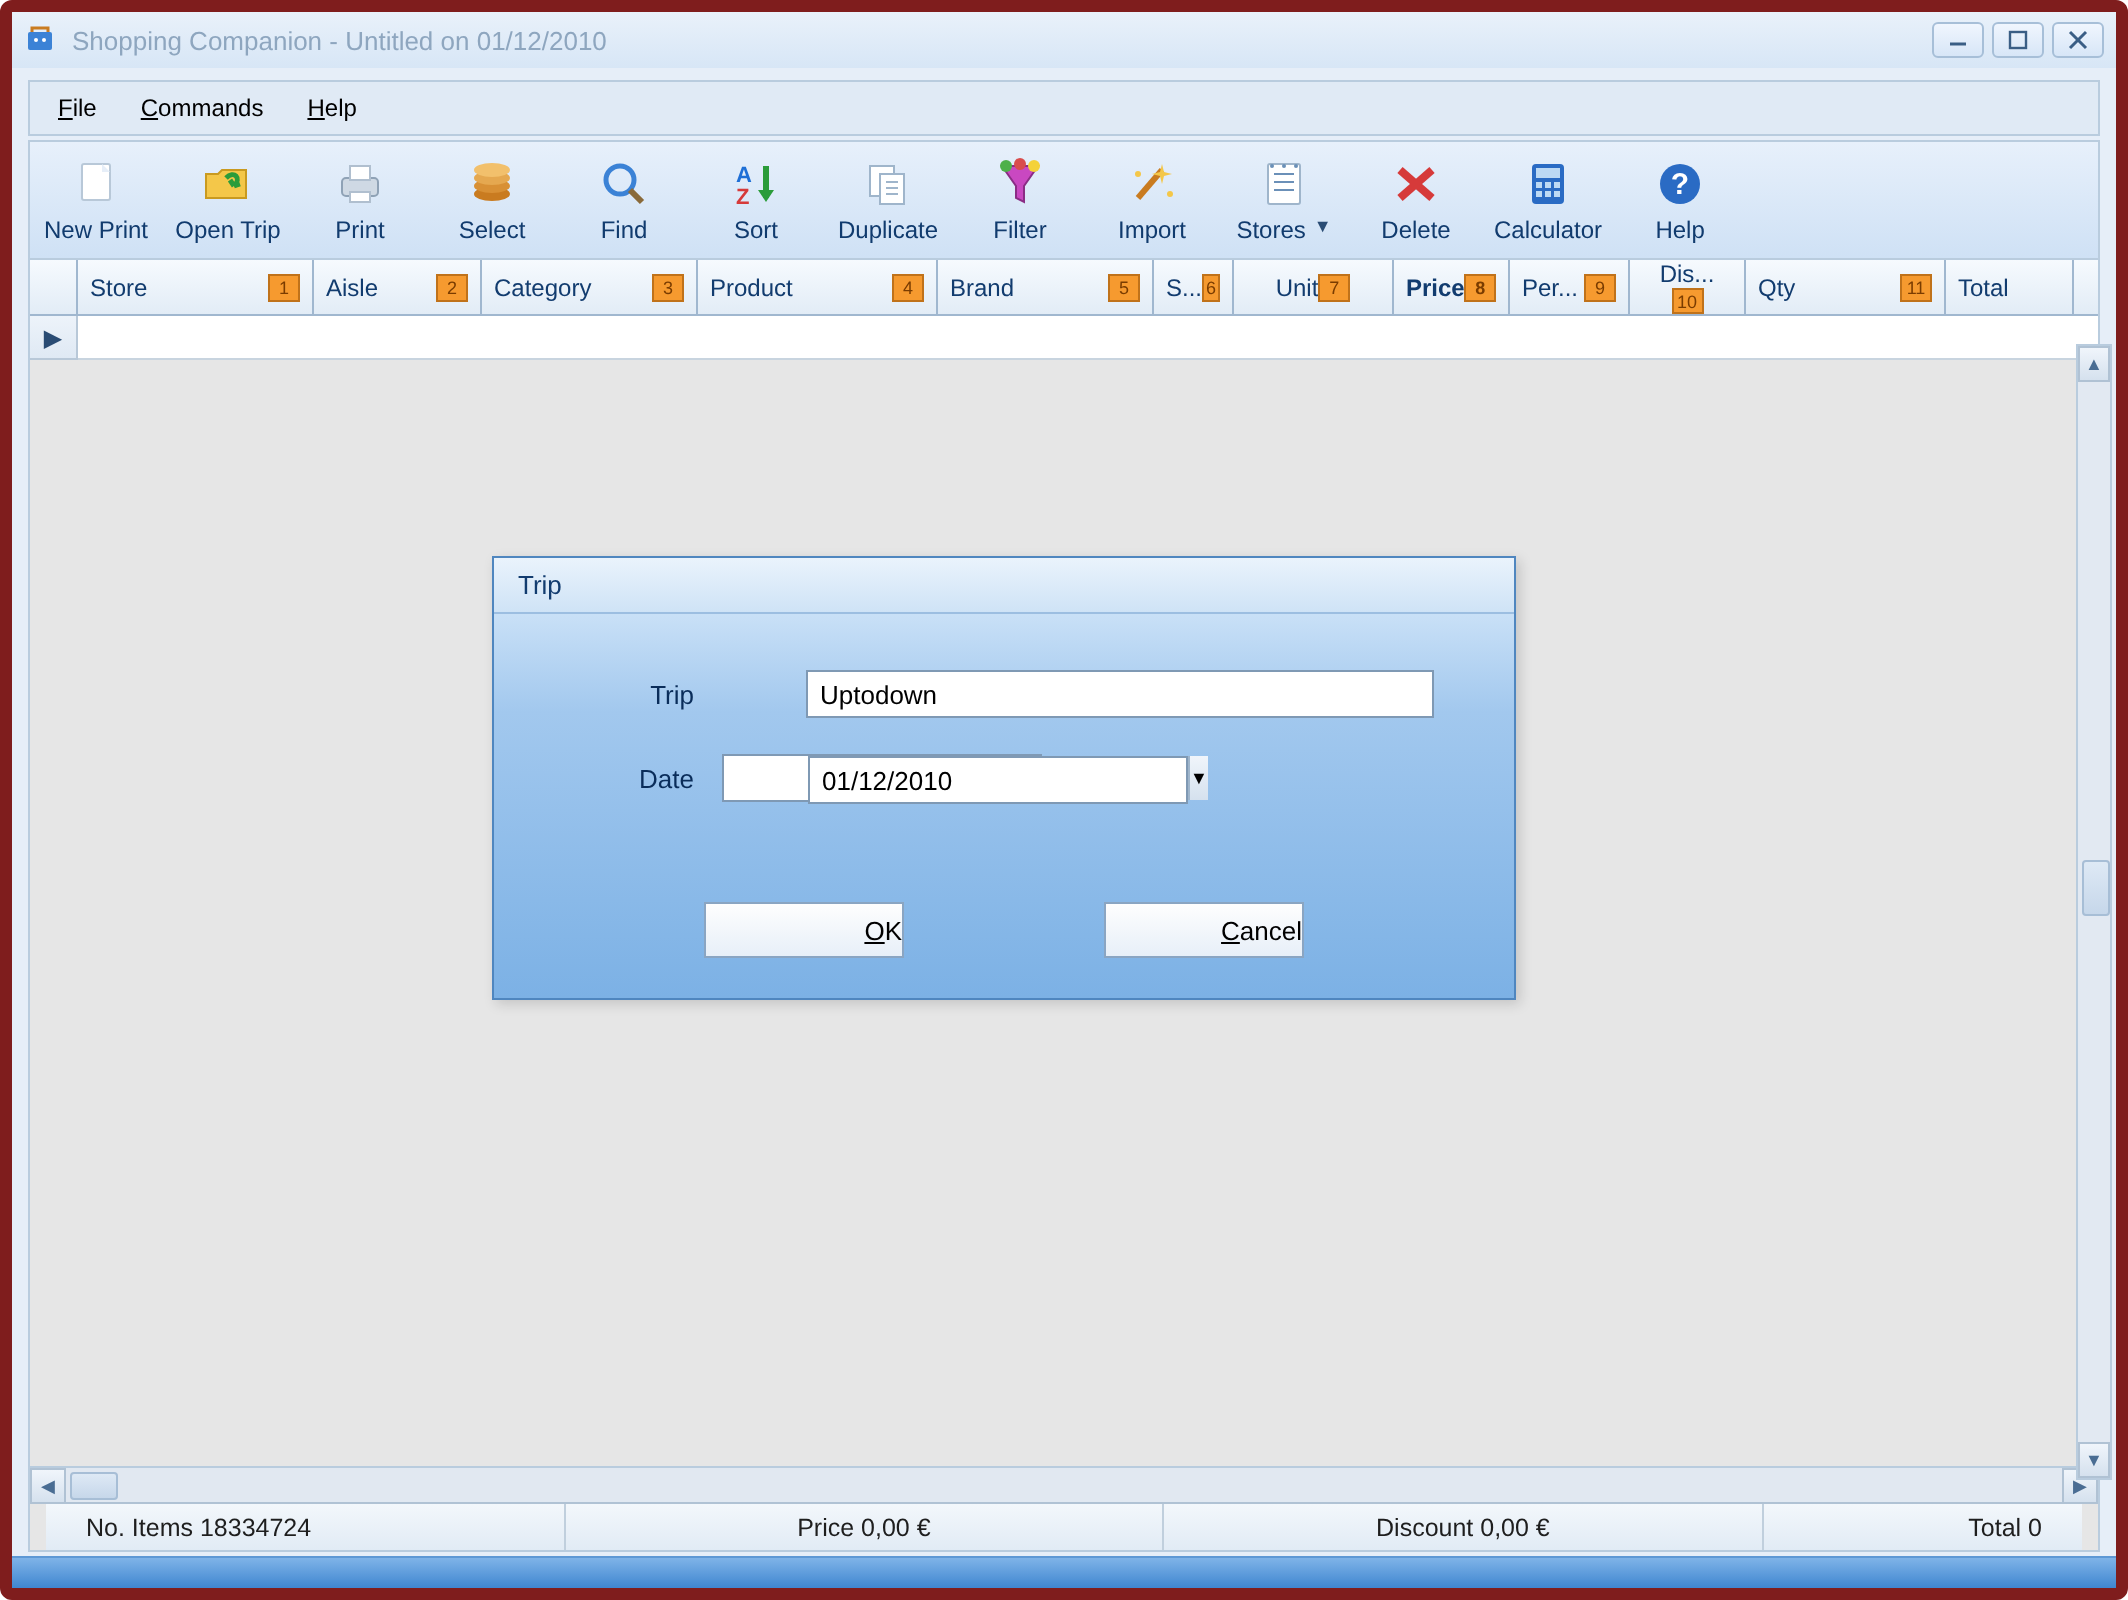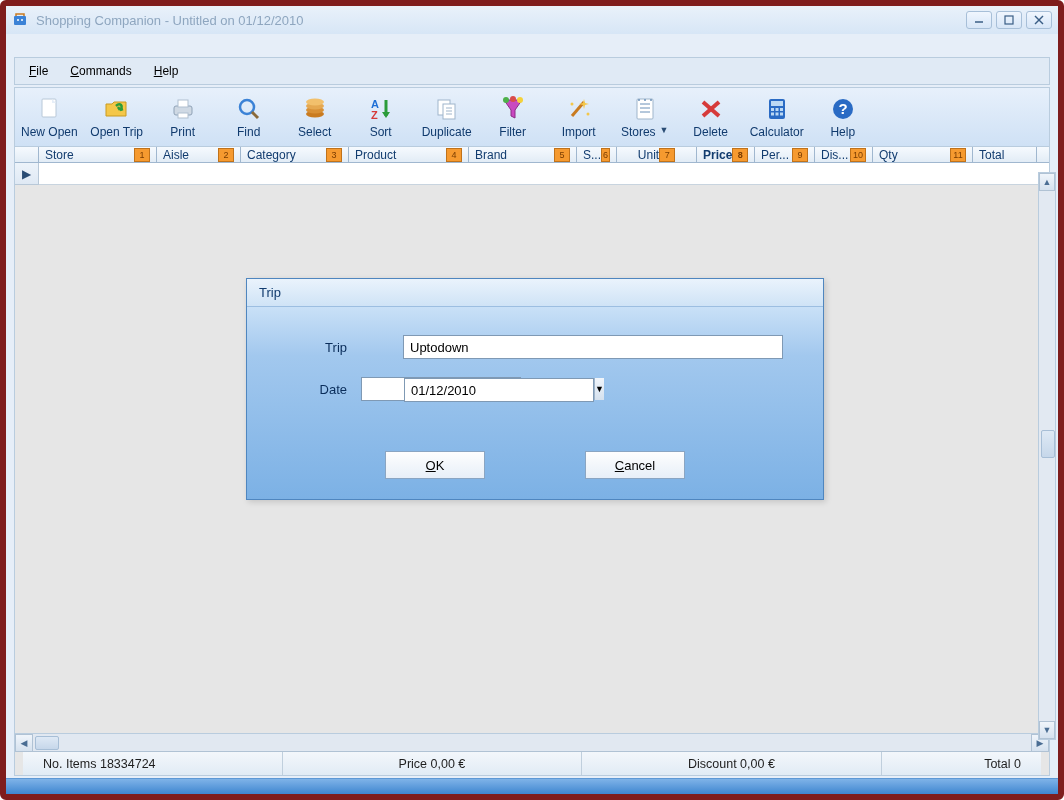--- a/index.html
+++ b/index.html
@@ -3,56 +3,56 @@
   <meta charset="utf-8">
   <style>
     * { margin:0; padding:0; box-sizing:border-box; }
     body { font-family: 'Segoe UI','Tahoma',sans-serif; font-size:12px; background:#fff; width:1064px; height:800px; overflow:hidden; position:relative; user-select:none; }
     .window { display:flex; flex-direction:column; width:100%; height:100%; border:6px solid #7f1d1d; background:#e6eef8; border-radius:6px; overflow:hidden; }
     .titlebar { height:28px; background:linear-gradient(#e9f1fa,#d7e6f6); display:flex; align-items:center; padding:0 6px; color:#8ea6bf; font-size:13px; }
     .titlebar .app-icon { width:16px; height:16px; margin-right:8px; display:flex; align-items:center; justify-content:center; }
     .title-text { flex:1; }
     .win-buttons { display:flex; gap:4px; }
     .win-btn { width:26px; height:18px; border:1px solid #a7bfd8; border-radius:3px; background:linear-gradient(#f0f6fe,#d7e6f7); display:flex; align-items:center; justify-content:center; color:#3a5e85; font-size:11px; cursor:default; }
-    .menubar { height:28px; display:flex; align-items:center; padding:2px 4px; border:1px solid #b9ccde; margin:23px 8px 0 8px; background:#e0eaf5; gap:2px; }
+    .menubar { height:28px; display:flex; align-items:center; padding:2px 4px; border:1px solid #b9ccde; margin:6px 8px 0 8px; background:#e0eaf5; gap:2px; }
     .menubar .menu-item { padding:4px 10px; cursor:default; }
     .menubar .menu-item span.u { text-decoration:underline; }
     .toolbar { height:60px; background:linear-gradient(#e7f0fb,#cfe1f5); border-bottom:1px solid #9fb9d3; margin:2px 8px 0 8px; display:flex; align-items:center; border:1px solid #b9ccde; }
     .tool-btn { display:flex; flex-direction:column; align-items:center; justify-content:center; min-width:66px; height:100%; padding:4px 6px; gap:2px; color:#113b6e; cursor:default; }
     .tool-btn .ico { width:32px; height:28px; display:flex; align-items:center; justify-content:center; }
     .tool-btn .lbl { font-size:12px; }
     .stores-wrap { display:flex; }
     .drop-arrow { margin-left:4px; font-size:9px; color:#2a4c74; }
     .table-area { flex:1; display:flex; flex-direction:column; background:#e6e6e6; position:relative; margin:0 8px; border:1px solid #b9ccde; border-top:none; }
-    .thead { display:flex; background:linear-gradient(#f6fafe,#e2ecf6); height:16px; border-bottom:1px solid #a0b7cf; }
+    .thead { display:flex; background:linear-gradient(#f6fafe,#e2ecf6); height:28px; border-bottom:1px solid #a0b7cf; }
     .th { border-right:1px solid #a0b7cf; display:flex; align-items:center; padding:0 6px; justify-content:space-between; font-size:12px; color:#123c6f; position:relative; overflow:hidden; white-space:nowrap; }
     .th .badge { background:#f69a2f; width:16px; height:14px; border:1px solid #c0721a; display:flex; align-items:center; justify-content:center; font-size:9px; color:#7a3c00; }
     .rowbar { height:22px; display:flex; }
     .rowbar .row-handle { width:24px; background:linear-gradient(#edf3fa,#dfe9f4); border-right:1px solid #b8c8d8; border-bottom:1px solid #b8c8d8; display:flex; align-items:center; justify-content:center; color:#2a4c74; }
     .rowbar .cells { flex:1; background:#fff; border-bottom:1px solid #c8d4df; }
     .scroll-h { height:18px; display:flex; align-items:center; background:#e1e8f1; border-top:1px solid #b9ccde; }
     .scroll-h .arrow { width:18px; height:18px; display:flex; align-items:center; justify-content:center; background:linear-gradient(#f0f5fb,#d5e1ee); border:1px solid #b0c2d4; font-size:9px; color:#4a6d93; }
     .scroll-h .track { flex:1; position:relative; height:18px; }
     .scroll-h .thumb { position:absolute; left:2px; width:24px; height:14px; top:2px; background:linear-gradient(#dee9f5,#c6d7ea); border:1px solid #a7bed6; border-radius:2px; }
     .statusbar { height:24px; display:flex; align-items:center; background:linear-gradient(#f3f7fb,#e1ebf5); border-top:1px solid #b0c2d4; font-size:12.5px; color:#1e1e1e; margin:0 8px; }
     .status-cell { padding:0 20px; border-right:1px solid #c0cfdd; height:100%; display:flex; align-items:center; }
     .status-cell:last-child { border-right:none; margin-left:auto; }
     .bottombar { height:16px; background:linear-gradient(#7fb3e8,#3f86d0); border-top:1px solid #5d98d5; margin-top:2px; }
     
-    .dialog { position:absolute; left:246px; top:278px; width:578px; border:1px solid #4f86bf; background:linear-gradient(#dfeefc,#a2c8ee 35%,#7cb1e5); box-shadow:2px 2px 6px rgba(0,0,0,.15); }
+    .dialog { position:absolute; left:246px; top:278px; width:512px; border:1px solid #4f86bf; background:linear-gradient(#dfeefc,#a2c8ee 35%,#7cb1e5); box-shadow:2px 2px 6px rgba(0,0,0,.15); }
     .dialog .dlg-title { height:28px; padding:0 12px; display:flex; align-items:center; color:#123c6f; font-size:13px; background:linear-gradient(#eaf3fc,#cfe3f6); border-bottom:1px solid #9cbee1; }
     .dialog .dlg-body { padding:28px 40px 20px 40px; }
     .form-row { display:flex; align-items:center; margin-bottom:18px; gap:14px; }
     .form-row label { width:60px; text-align:right; color:#0a2d5a; font-size:13px; }
     .form-row input[type=text] { flex:1; height:24px; border:1px solid #7f99b4; padding:0 6px; font-size:13px; background:#fff;margin-left:42px; }
     .date-combo { display:flex; width:160px; height:24px; border:1px solid #7f99b4; background:#fff; }
     .date-combo input { border:none; flex:1; padding:0 6px; font-size:13px; outline:none; }
     .date-combo .dd { width:20px; background:linear-gradient(#f0f5fb,#d5e1ee); border-left:1px solid #9fb5cb; display:flex; align-items:center; justify-content:center; font-size:9px; }
     .dlg-buttons { display:flex; justify-content:center; gap:100px; margin-top:50px; }
-    .btn { width:100px; height:28px; background:linear-gradient(#fefefe,#e7eff8); border:1px solid #8aa5c2; display:flex; align-items:center; justify-content:center; font-size:13px; color:#000; }
+    .btn { width:100px; height:28px; background:linear-gradient(#fefefe,#e7eff8); border:1px solid #8aa5c2; display:flex; align-items:center; justify-content:flex-end; font-size:13px; color:#000; }
     .btn span.u { text-decoration:underline; }
     .scroll-v { position:absolute; right:8px; top:172px; bottom:60px; width:18px; background:#e2e9f2; border:1px solid #b9ccde; display:flex; flex-direction:column; }
     .scroll-v .arrow { height:18px; display:flex; align-items:center; justify-content:center; background:linear-gradient(#f0f5fb,#d5e1ee); border:1px solid #b0c2d4; font-size:9px; color:#4a6d93; }
     .scroll-v .track { flex:1; position:relative; }
     .scroll-v .thumb { position:absolute; top:45%; width:14px; left:2px; height:28px; background:linear-gradient(#dee9f5,#c6d7ea); border:1px solid #a7bed6; border-radius:2px; }
   </style>
 </head>
 <body>
 
 <div class="window">
@@ -93,61 +93,61 @@
   </div>
 
   <div class="toolbar" id="toolbar">
       <div class="tool-btn">
         <span class="ico">
           <svg width="30" height="26" viewBox="0 0 30 26">
             <rect x="8" y="3" width="14" height="18" rx="1" fill="#fff" stroke="#b8c8d8"></rect>
             <path d="M18 3 L22 7 L18 7 Z" fill="#e6eef8"></path>
           </svg>
         </span>
-        <span class="lbl">New Open</span>
+        <span class="lbl">New Print</span>
       </div>
       <div class="tool-btn">
         <span class="ico">
           <svg width="30" height="26" viewBox="0 0 30 26">
             <path d="M4 8 L10 8 L12 6 L24 6 L24 20 L4 20 Z" fill="#f4c749" stroke="#c99a20"></path>
             <path d="M14 10 C18 6 22 10 18 14" stroke="#2b9c3a" stroke-width="2.5" fill="none"></path>
             <path d="M18 14 L16 11 M18 14 L21 13" stroke="#2b9c3a" stroke-width="2.5"></path>
           </svg>
         </span>
         <span class="lbl">Open Trip</span>
       </div>
       <div class="tool-btn">
         <span class="ico">
           <svg width="30" height="26" viewBox="0 0 30 26">
             <rect x="6" y="10" width="18" height="9" rx="2" fill="#cfd9e4" stroke="#8fa2b6"></rect>
             <rect x="10" y="4" width="10" height="7" fill="#fff" stroke="#b0bfcf"></rect>
             <rect x="10" y="17" width="10" height="5" fill="#fff" stroke="#b0bfcf"></rect>
           </svg>
         </span>
         <span class="lbl">Print</span>
-      </div>
-      <div class="tool-btn">
-        <span class="ico">
-          <svg width="30" height="26" viewBox="0 0 30 26">
-            <circle cx="13" cy="11" r="7" fill="none" stroke="#3b82d6" stroke-width="2.5"></circle>
-            <line x1="18" y1="16" x2="24" y2="22" stroke="#8a6a3a" stroke-width="3"></line>
-          </svg>
-        </span>
-        <span class="lbl">Find</span>
       </div>
       <div class="tool-btn">
         <span class="ico">
           <svg width="30" height="26" viewBox="0 0 30 26">
             <ellipse cx="15" cy="18" rx="9" ry="3.5" fill="#c97b20"></ellipse>
             <ellipse cx="15" cy="14" rx="9" ry="3.5" fill="#d89035"></ellipse>
             <ellipse cx="15" cy="10" rx="9" ry="3.5" fill="#e5a850"></ellipse>
             <ellipse cx="15" cy="6" rx="9" ry="3.5" fill="#f2c06c"></ellipse>
           </svg>
         </span>
         <span class="lbl">Select</span>
+      </div>
+      <div class="tool-btn">
+        <span class="ico">
+          <svg width="30" height="26" viewBox="0 0 30 26">
+            <circle cx="13" cy="11" r="7" fill="none" stroke="#3b82d6" stroke-width="2.5"></circle>
+            <line x1="18" y1="16" x2="24" y2="22" stroke="#8a6a3a" stroke-width="3"></line>
+          </svg>
+        </span>
+        <span class="lbl">Find</span>
       </div>
       <div class="tool-btn">
         <span class="ico">
           <svg width="30" height="26" viewBox="0 0 30 26">
             <text x="5" y="12" font-size="11" font-weight="bold" fill="#1e6fd6">A</text>
             <text x="5" y="23" font-size="11" font-weight="bold" fill="#d63a3a">Z</text>
             <line x1="20" y1="4" x2="20" y2="20" stroke="#2b9c3a" stroke-width="3"></line>
             <path d="M16 16 L20 22 L24 16 Z" fill="#2b9c3a"></path>
           </svg>
         </span>
@@ -273,21 +273,21 @@
           <span class="badge">7</span>
         </div>
         <div class="th" style="width: 58px; font-weight: bold;">
           <span>Price</span>
           <span class="badge">8</span>
         </div>
         <div class="th" style="width: 60px;">
           <span>Per...</span>
           <span class="badge">9</span>
         </div>
-        <div class="th" style="width: 58px;">
+        <div class="th" style="width: 58px; flex-direction: column;">
           <span>Dis...</span>
           <span class="badge">10</span>
         </div>
         <div class="th" style="width: 100px;">
           <span>Qty</span>
           <span class="badge">11</span>
         </div>
         <div class="th" style="width: 64px;">
           <span>Total</span>
         </div>

